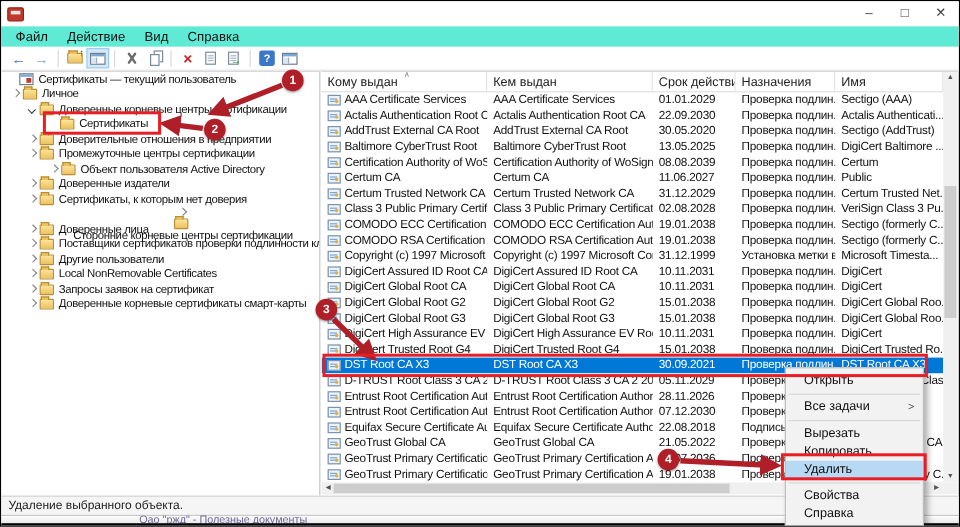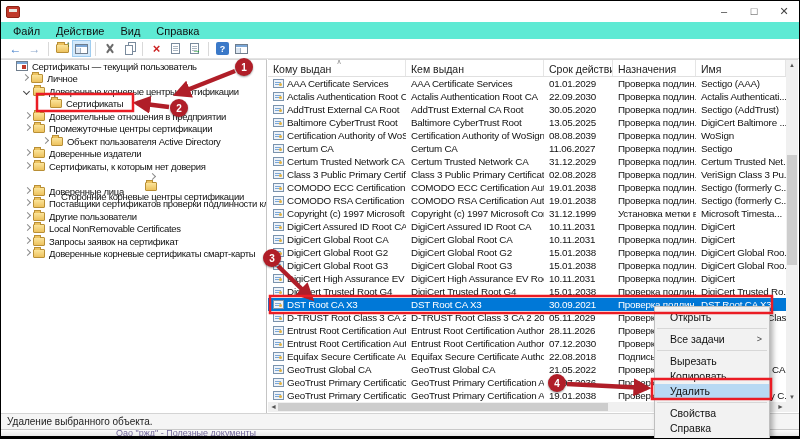--- a/index.html
+++ b/index.html
@@ -150,21 +150,21 @@
         <div class="ig-win"></div>
       </div>
     </div>
 
   <div class="tree-panel" id="tree">
       <div class="tree-row" style="padding-left: 5px;">
         <span class="exp"></span>
         <span class="ic-root"></span>
         <span>Сертификаты — текущий пользователь</span>
       </div>
-      <div class="tree-row" style="padding-left: 20px; text-align: center;">
+      <div class="tree-row" style="padding-left: 8px; text-align: center;">
         <span class="exp collapsed"></span>
         <span class="ic-folder"></span>
         <span>Личное</span>
       </div>
       <div class="tree-row" style="padding-left: 22px;">
         <span class="exp expanded"></span>
         <span class="ic-folder"></span>
         <span>Доверенные корневые центры сертификации</span>
       </div>
       <div class="tree-row" style="padding-left: 39px;">
@@ -269,28 +269,28 @@
           <div class="cell c1">Baltimore CyberTrust Root</div>
           <div class="cell c2">13.05.2025</div>
           <div class="cell c3">Проверка подлин...</div>
           <div class="cell c4">DigiCert Baltimore ...</div>
         </div>
         <div class="lv-row">
           <div class="cell c0 cell-to"><span class="cert-ic"></span>Certification Authority of WoSign</div>
           <div class="cell c1">Certification Authority of WoSign</div>
           <div class="cell c2">08.08.2039</div>
           <div class="cell c3">Проверка подлин...</div>
-          <div class="cell c4">WoSign</div>
+          <div class="cell c4">Certum</div>
         </div>
         <div class="lv-row">
           <div class="cell c0 cell-to"><span class="cert-ic"></span>Certum CA</div>
           <div class="cell c1">Certum CA</div>
           <div class="cell c2">11.06.2027</div>
           <div class="cell c3">Проверка подлин...</div>
-          <div class="cell c4">Sectigo</div>
+          <div class="cell c4">Public</div>
         </div>
         <div class="lv-row">
           <div class="cell c0 cell-to"><span class="cert-ic"></span>Certum Trusted Network CA</div>
           <div class="cell c1">Certum Trusted Network CA</div>
           <div class="cell c2">31.12.2029</div>
           <div class="cell c3">Проверка подлин...</div>
           <div class="cell c4">Certum Trusted Net...</div>
         </div>
         <div class="lv-row">
           <div class="cell c0 cell-to"><span class="cert-ic"></span>Class 3 Public Primary Certificat...</div>

